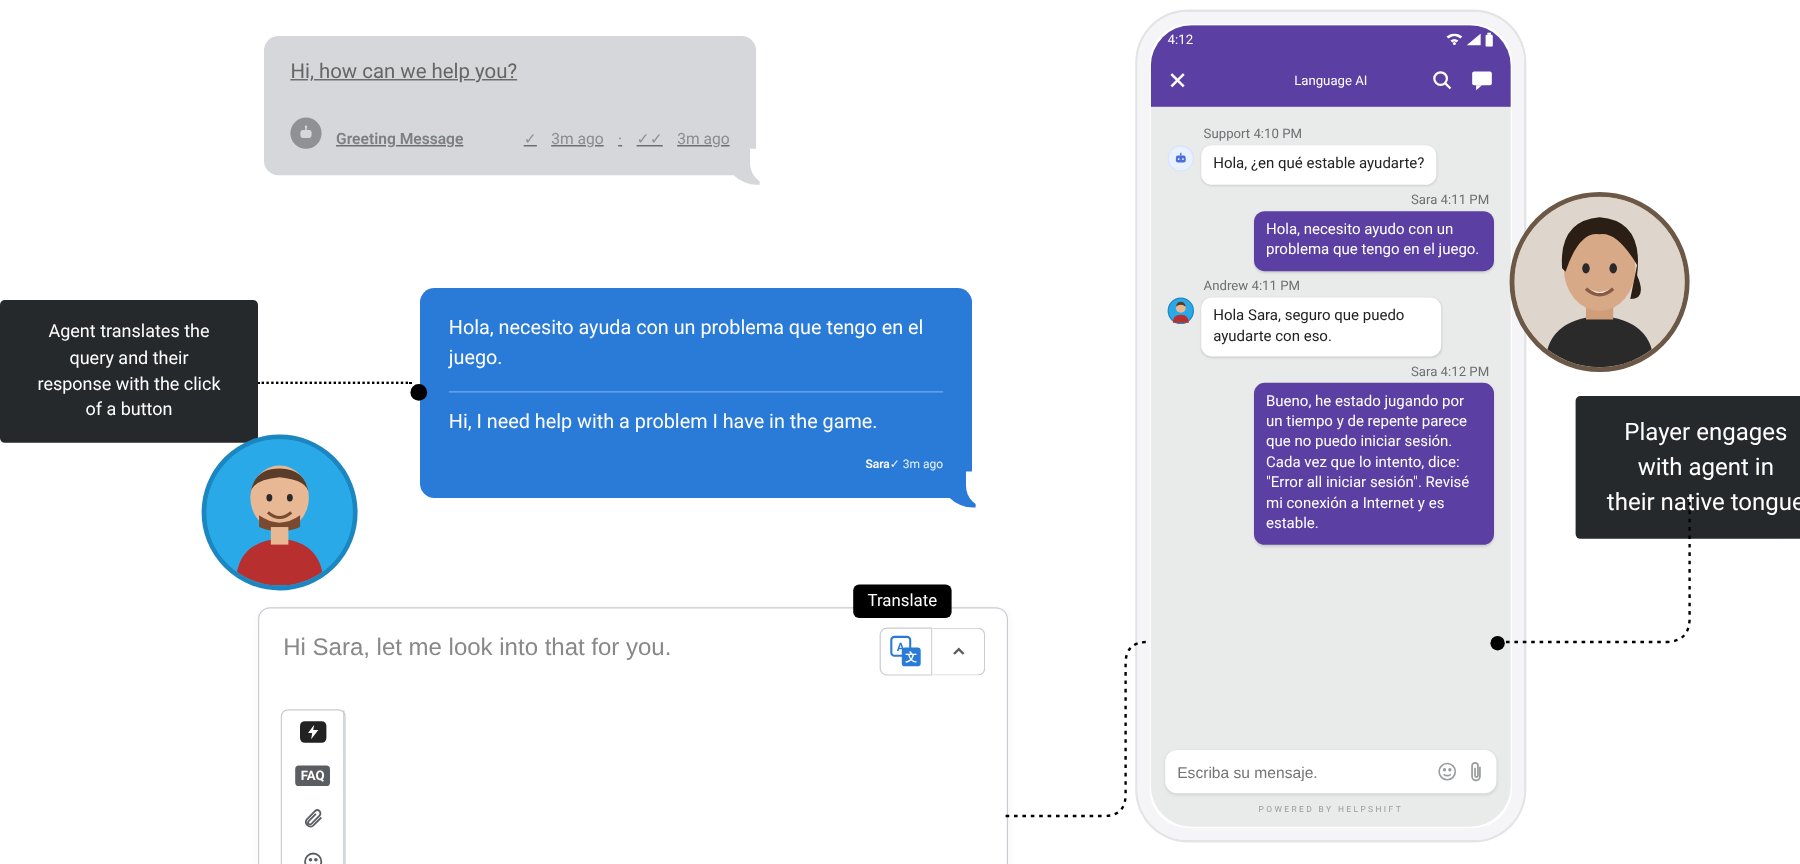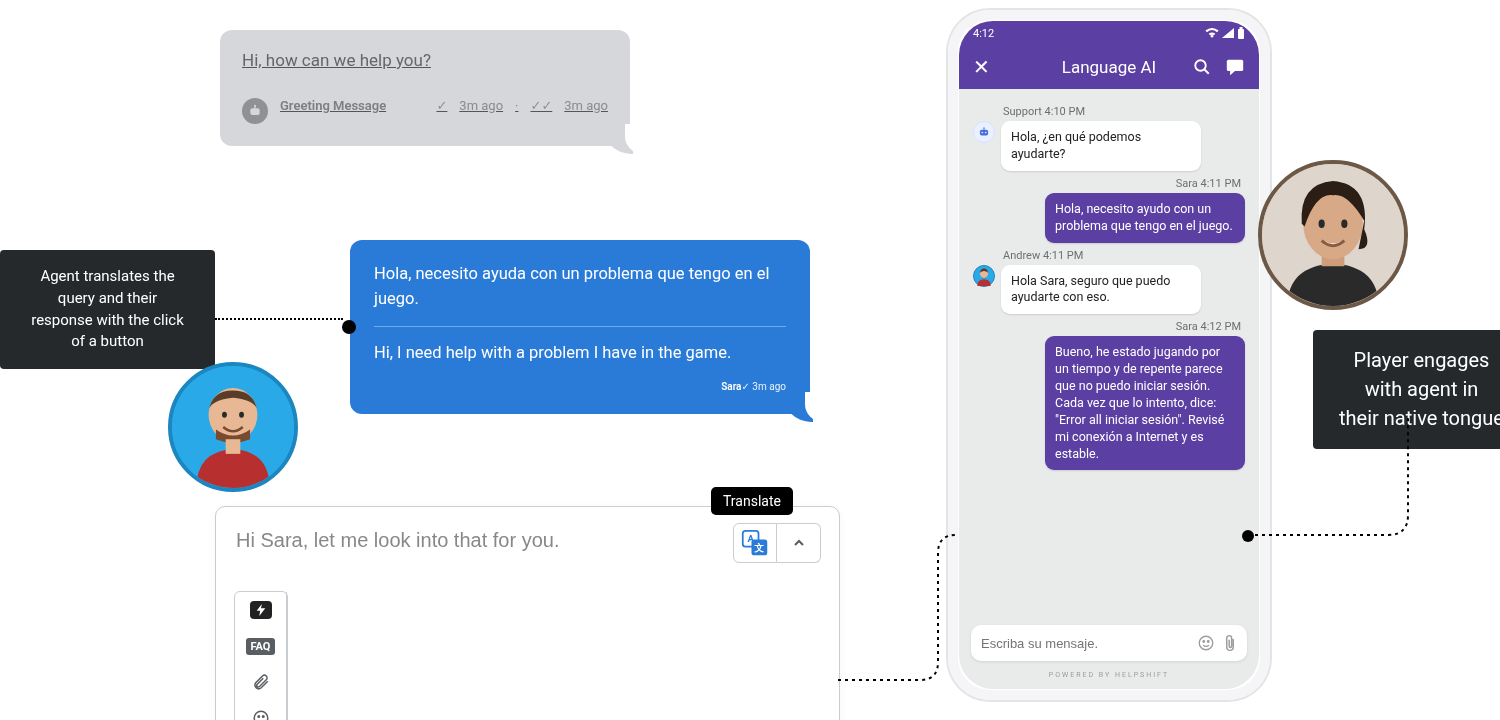--- a/index.html
+++ b/index.html
@@ -4,21 +4,21 @@
 <style>
   * { box-sizing: border-box; margin: 0; padding: 0; }
   body { font-family: -apple-system, "Segoe UI", Roboto, Arial, sans-serif; width:1500px; height:720px; position:relative; background:#fff; overflow:hidden; }
 
   
   .agent-area { position:absolute; left:0; top:0; width:960px; height:720px; }
 
   
   .bubble-grey { position:absolute; left:220px; top:30px; width:410px; background:#d5d7da; border-radius:12px; padding:20px 22px 22px; color:#555;text-decoration:underline; }
   .bubble-grey .txt { font-size:17px; color:#666; }
-  .bubble-grey .meta { display:flex; align-items:flex-start; gap:12px; margin-top:28px; font-size:13px; color:#8a8c8f; }
+  .bubble-grey .meta { display:flex; align-items:flex-end; gap:12px; margin-top:28px; font-size:13px; color:#8a8c8f; }
   .bot-badge { width:26px; height:26px; border-radius:50%; background:#8f9195; display:flex; align-items:center; justify-content:center; color:#d5d7da; font-size:14px; }
   .bubble-grey .greet { font-weight:600; color:#7c7f82; }
   .tick { color:#8f9195; }
   .grey-tail { position:absolute; right:-3px; bottom:-8px; width:30px; height:28px; background:#d5d7da; border-bottom-left-radius:30px; }
   .grey-tail::after{content:"";position:absolute;right:-14px;bottom:0;width:22px;height:30px;background:#fff;border-bottom-left-radius:18px;}
 
   
   .bubble-blue { position:absolute; left:350px; top:240px; width:460px; background:#2a7bd8; border-radius:12px; padding:22px 24px; color:#fff; }
   .bubble-blue .line1, .bubble-blue .line2 { font-size:16.5px; line-height:1.5; }
   .bubble-blue hr { border:0; border-top:1px solid rgba(255,255,255,.35); margin:14px 0; }
@@ -57,21 +57,21 @@
   .compose-actions { display:flex; justify-content:space-between; align-items:center; margin-top:12px; }
   .btn-outline { border:2px solid #2a7bd8; color:#2a7bd8; background:#fff; font-weight:700; font-size:15px; letter-spacing:.5px; padding:10px 18px; border-radius:5px; cursor:pointer; }
   .btn-primary { background:#7f1d1d; color:#fff; border:0; font-weight:700; font-size:15px; letter-spacing:.5px; padding:10px 18px; border-radius:5px; cursor:pointer; display:flex; align-items:center; gap:8px;flex-direction:column; }
 
   
   .phone { position:absolute; left:948px; top:10px; width:322px; height:690px; border-radius:42px; background:#fff; box-shadow:0 0 0 2px #e3e4e6, inset 0 0 0 10px #f5f5f7; overflow:hidden; }
   .phone-inner { position:absolute; left:11px; top:11px; right:11px; bottom:11px; border-radius:34px; overflow:hidden; background:#E8EBE9; display:flex; flex-direction:column; }
   .statusbar { height:24px; background:#5B3FA3; color:#fff; display:flex; align-items:center; justify-content:space-between; padding:0 14px; font-size:11px; }
   .status-ico { display:flex; gap:3px; align-items:center; }
   .appbar { height:44px; background:#5B3FA3; color:#fff; display:flex; align-items:center; padding:0 14px; position:relative; }
-  .appbar .title { position:absolute; left:0; right:0; text-align:center; font-size:17px; }
+  .appbar .title { position:absolute; left:0; right:0; text-align:center; font-size:11px; }
   .appbar .right { margin-left:auto; display:flex; gap:14px; position:relative; z-index:1; }
   .close-x { font-size:20px; font-weight:300; cursor:pointer; position:relative; z-index:1; }
 
   .chat { flex:1; padding:10px 14px; overflow:hidden; font-size:12.5px; position:relative; }
   .meta-line { font-size:11px; color:#6d6f72; margin:6px 0 3px; }
   .meta-left { text-align:left; padding-left:30px; }
   .meta-right { text-align:right; padding-right:4px; }
   .msg-row { display:flex; align-items:flex-start; gap:6px; margin-bottom:4px; }
   .msg-row.right { justify-content:flex-end; }
   .mini-av { width:22px; height:22px; border-radius:50%; background:#e9f0ff; display:flex; align-items:center; justify-content:center; flex-shrink:0; border:1px solid #d6e4ff; }
@@ -268,21 +268,21 @@
       <div class="meta-line meta-left">Support 4:10 PM</div>
       <div class="msg-row">
         <div class="mini-av">
           <svg viewBox="0 0 24 24" width="14" height="14" fill="#4a6fd8">
               <rect x="5" y="8" width="14" height="10" rx="3"></rect>
               <circle cx="9" cy="13" r="1.3" fill="#fff"></circle>
               <circle cx="15" cy="13" r="1.3" fill="#fff"></circle>
               <rect x="11" y="4" width="2" height="4"></rect>
             </svg>
         </div>
-        <div class="pbubble white">Hola, ¿en qué podemos ayudarte?</div>
+        <div class="pbubble white">Hola, ¿en qué estable ayudarte?</div>
       </div>
 
       <div class="meta-line meta-right">Sara 4:11 PM</div>
       <div class="msg-row right">
         <div class="pbubble purple">Hola, necesito ayudo con un problema que tengo en el juego.</div>
       </div>
 
       <div class="meta-line meta-left">Andrew 4:11 PM</div>
       <div class="msg-row">
         <div class="mini-av andrew">

